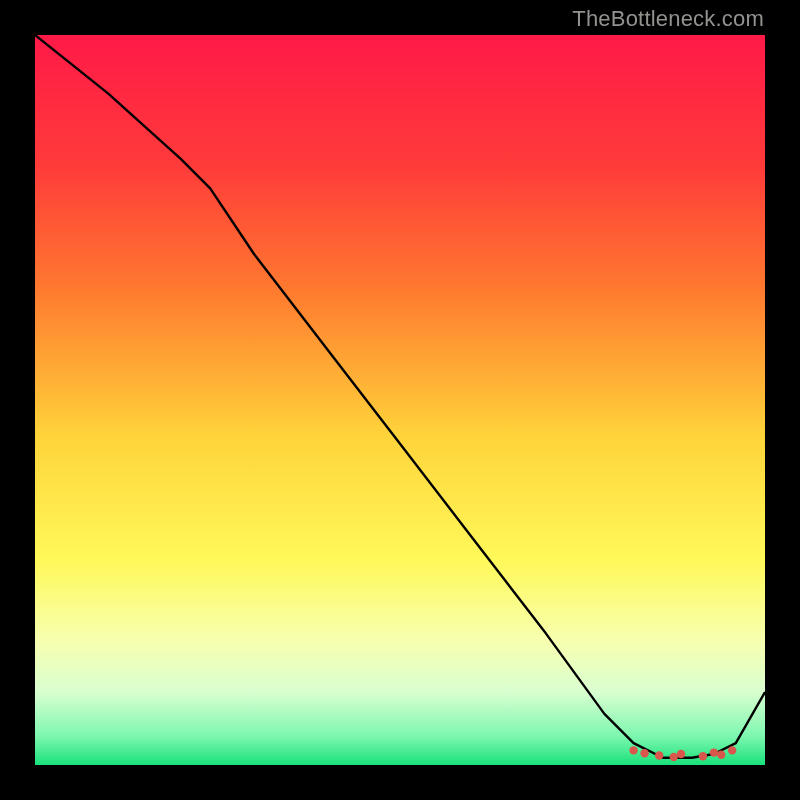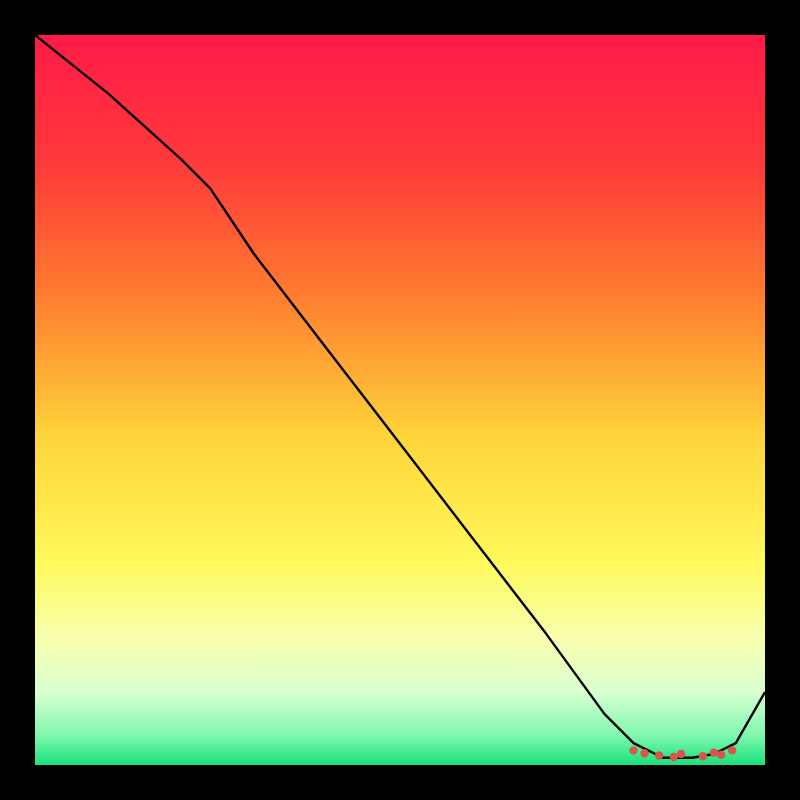--- a/index.html
+++ b/index.html
@@ -32,20 +32,21 @@
     color: #94928f;
     font-size: 22px;
     font-weight: 400;
     letter-spacing: 0.2px;
   }
 </style>
 </head>
 <body>
 
 <div class="frame">
+  <div class="watermark">TheBottleneck.com</div>
 
   <div class="plot-area">
     <svg id="chart-svg" width="730" height="730" viewBox="0 0 730 730">
       <defs>
         <linearGradient id="bgGrad" x1="0" y1="0" x2="0" y2="1">
             <stop offset="0%" stop-color="#ff1a48"></stop>
             <stop offset="18%" stop-color="#ff3b3a"></stop>
             <stop offset="35%" stop-color="#ff7a2f"></stop>
             <stop offset="55%" stop-color="#ffd43a"></stop>
             <stop offset="72%" stop-color="#fff95a"></stop>

